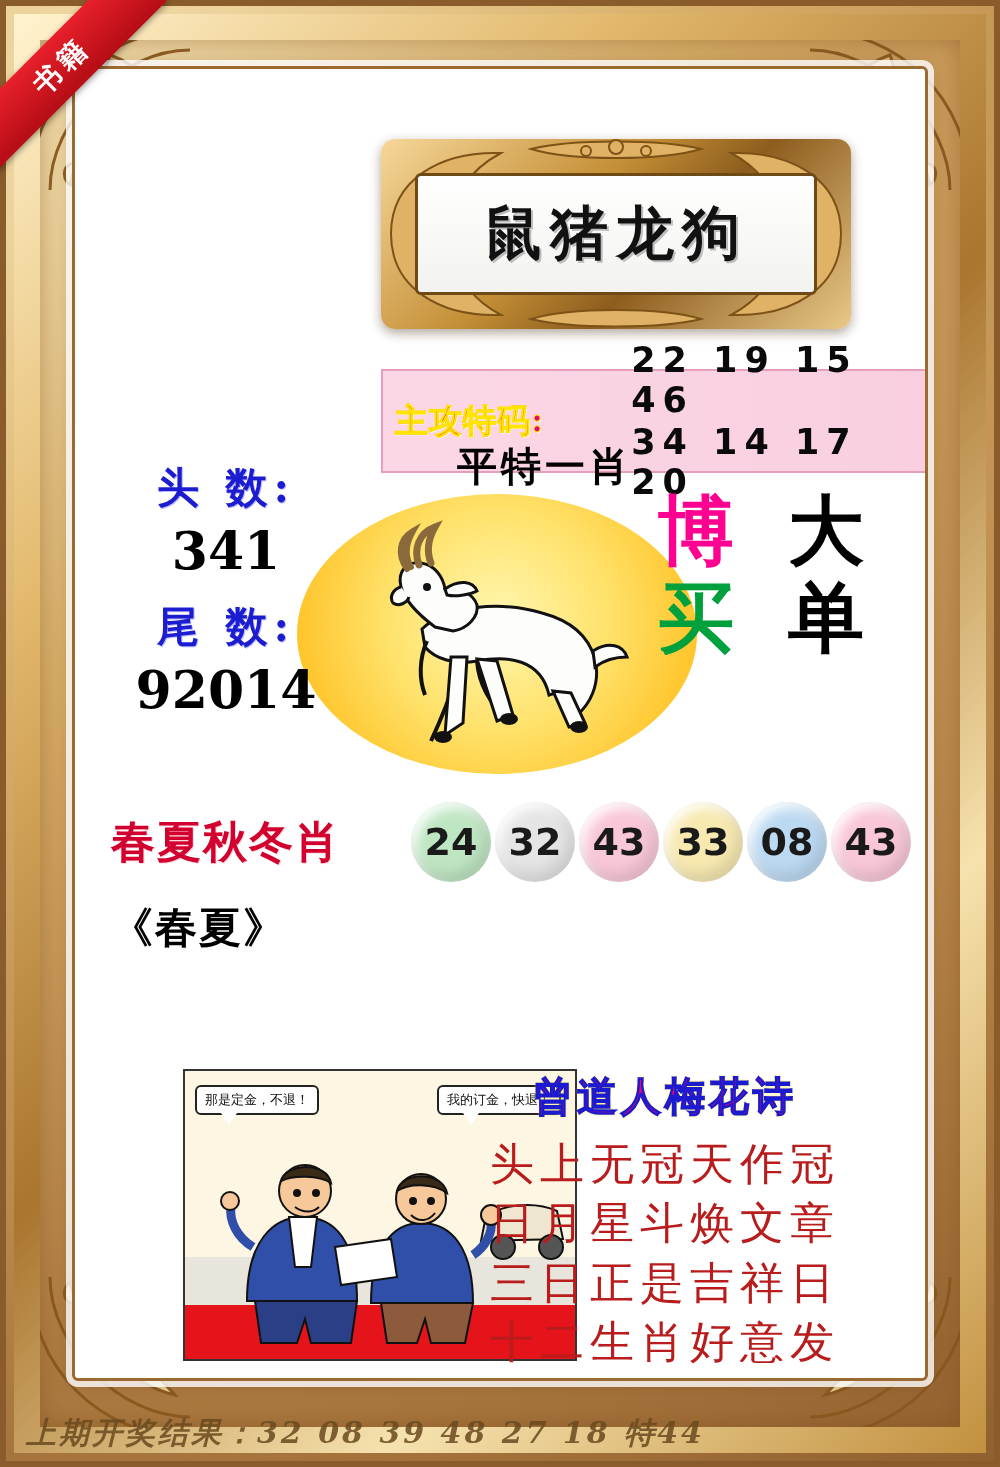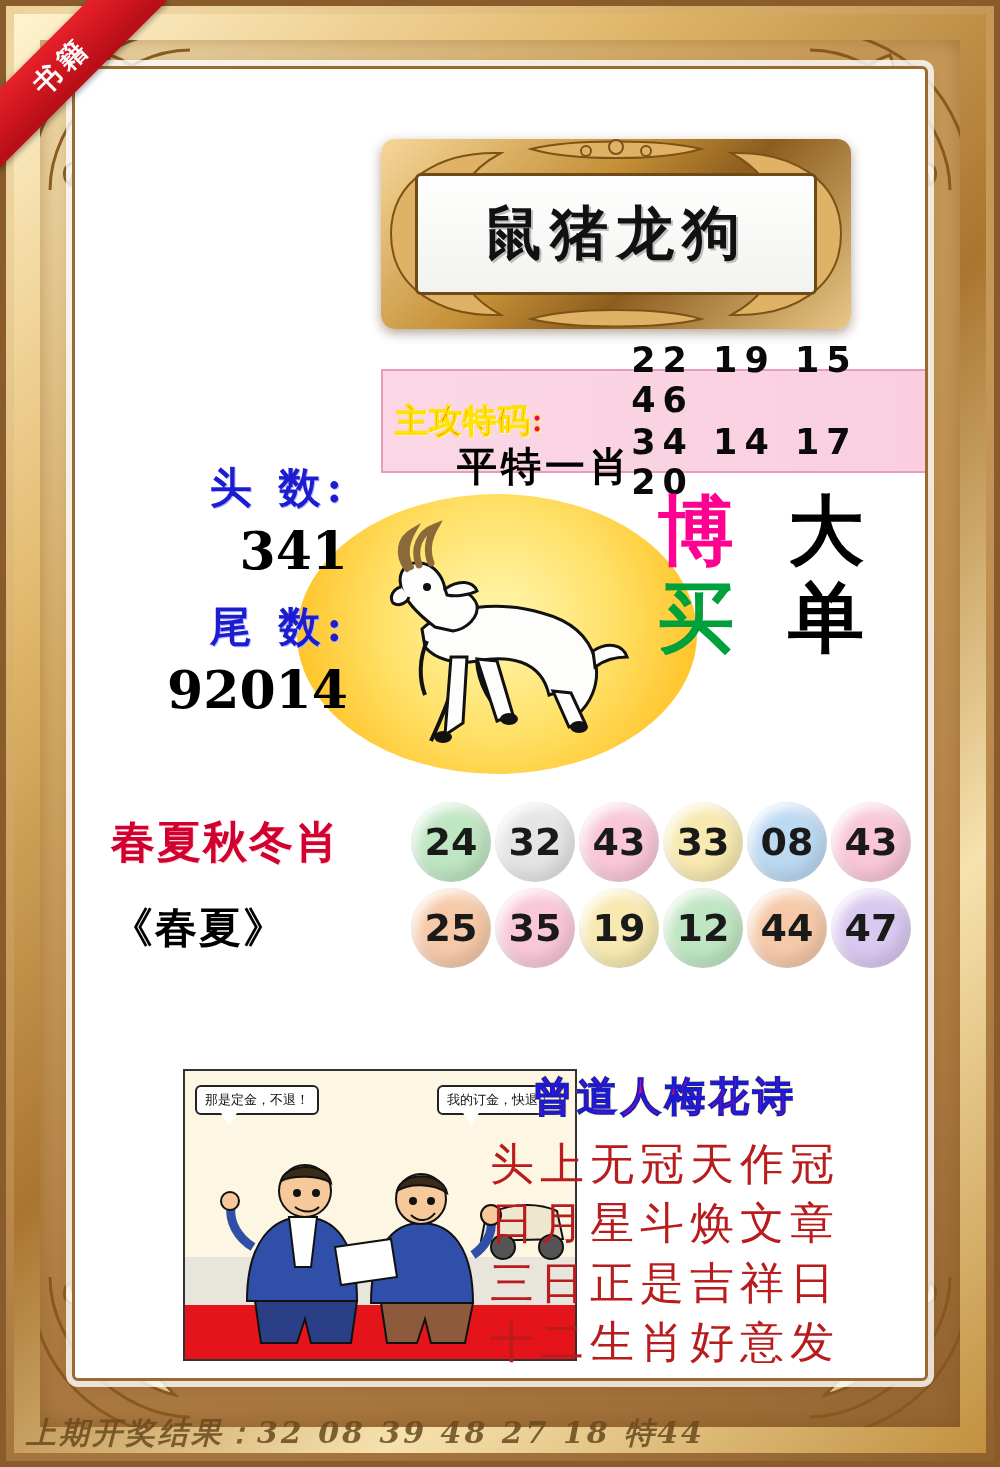--- a/index.html
+++ b/index.html
@@ -94,21 +94,21 @@
     -webkit-text-stroke:1px #ffe400;
     text-shadow:1px 1px 0 #fff;
     font-family:"DejaVu Serif","Liberation Serif",serif;
   }
   .codebar-nums{display:flex;flex-direction:column;justify-content:center;gap:2px;}
   .codebar-nums div{
     font-size:35px;font-weight:bold;color:#0a0a0a;letter-spacing:7px;
     font-family:"DejaVu Sans","Liberation Sans",sans-serif;
   }
   
-  .headtail{position:absolute;left:43px;top:385px;width:230px;z-index:5;text-align:right;}
+  .headtail{position:absolute;left:36px;top:385px;width:230px;z-index:5;text-align:center;}
   .ht-label{
     font-size:42px;font-weight:bold;color:#1c1cd0;letter-spacing:6px;margin-top:6px;
     font-family:"DejaVu Serif","Liberation Serif",serif;
     text-shadow:1px 1px 0 #b9b9ff;
   }
   .ht-val{
     font-size:52px;font-weight:bold;color:#000;margin:4px 0 18px 0;
     font-family:"DejaVu Serif","Liberation Serif",serif;
   }
   
@@ -321,28 +321,20 @@
           <div class="ball" style="background:#bfe6c2">24</div>
           <div class="ball" style="background:#e5e5e5">32</div>
           <div class="ball" style="background:#f9c7d8">43</div>
           <div class="ball" style="background:#f7e9b0">33</div>
           <div class="ball" style="background:#bcd9f2">08</div>
           <div class="ball" style="background:#f9c7d8">43</div>
         </div>
       </div>
       <div class="season-row">
         <div class="season-label black">《春夏》</div>
-        <div class="balls">
-          <div class="ball" style="background:#f6c9a8">25</div>
-          <div class="ball" style="background:#f9c7d8">35</div>
-          <div class="ball" style="background:#f7e9b0">19</div>
-          <div class="ball" style="background:#bfe6c2">12</div>
-          <div class="ball" style="background:#f6c9a8">44</div>
-          <div class="ball" style="background:#d9c8f0">47</div>
-        </div>
       </div>
     </div>
 
     <div class="cartoon">
       <div class="c-sky"></div>
       <div class="c-ground"></div>
       <div class="c-red"></div>
       <div class="bubble" style="left:10px;top:14px;">那是定金，不退！</div>
       <div class="bubble" style="right:14px;top:14px;">我的订金，快退！</div>
       <svg style="position:absolute;left:0;top:0;width:390px;height:288px;" viewBox="0 0 390 288">

